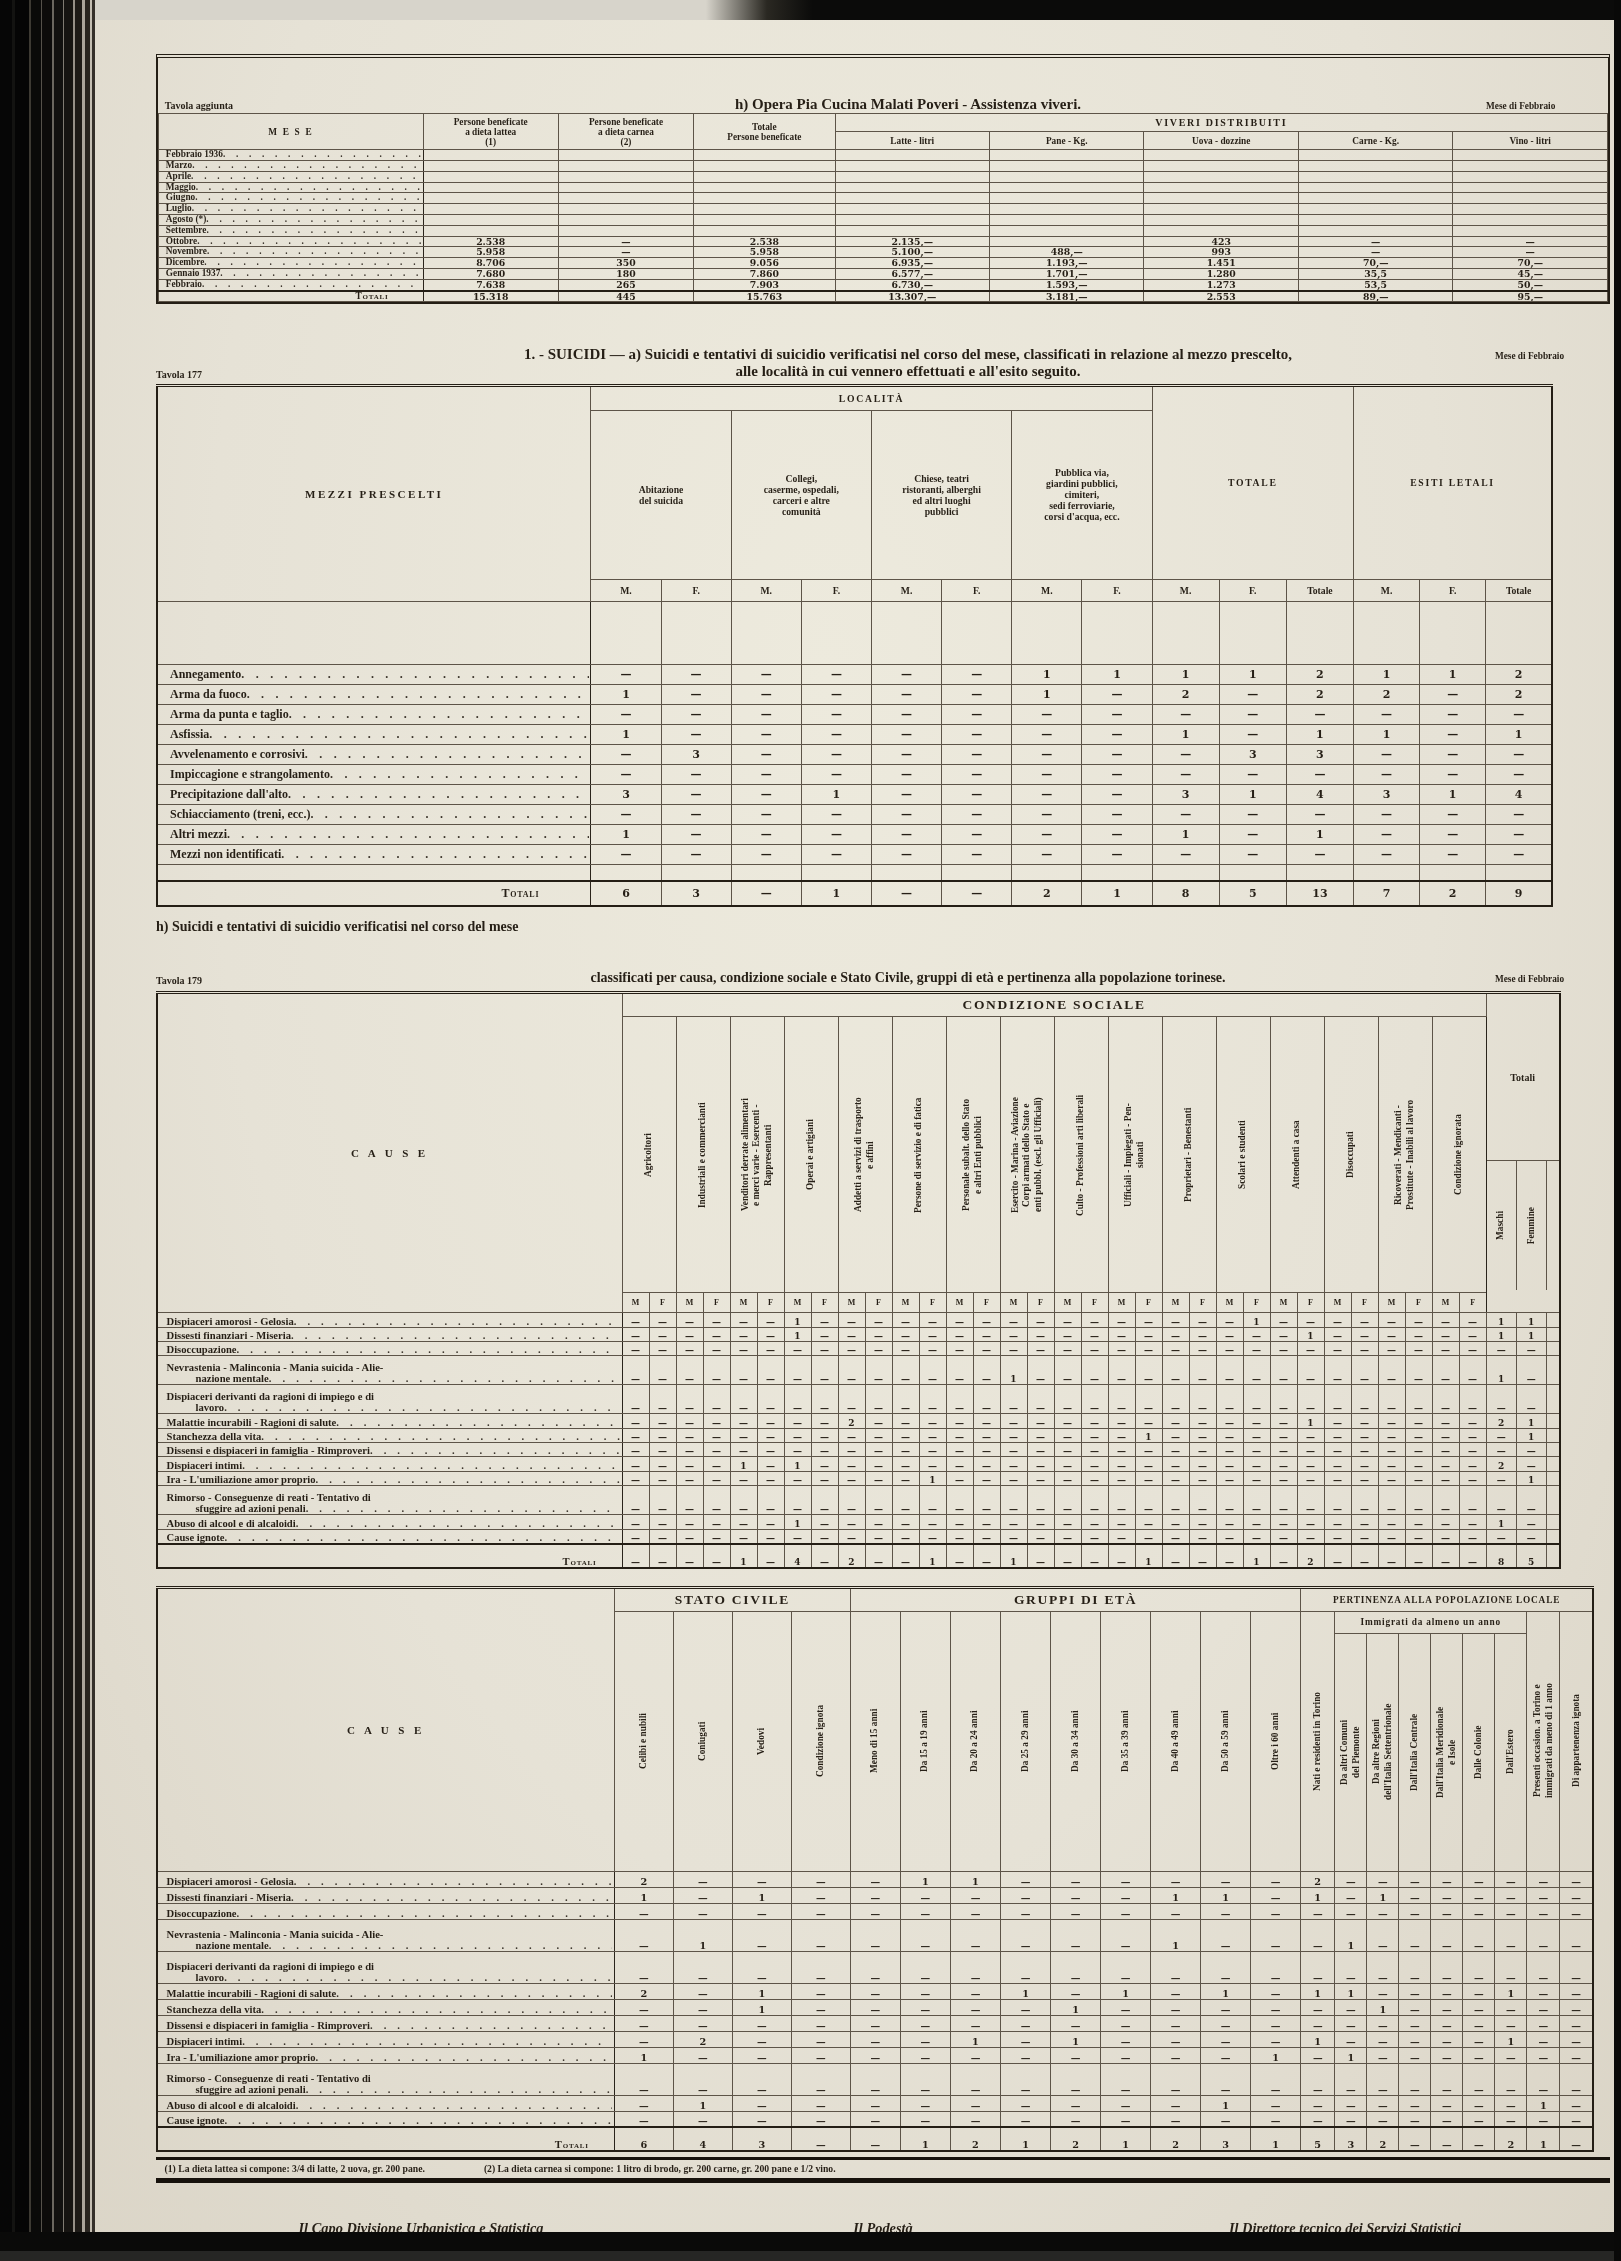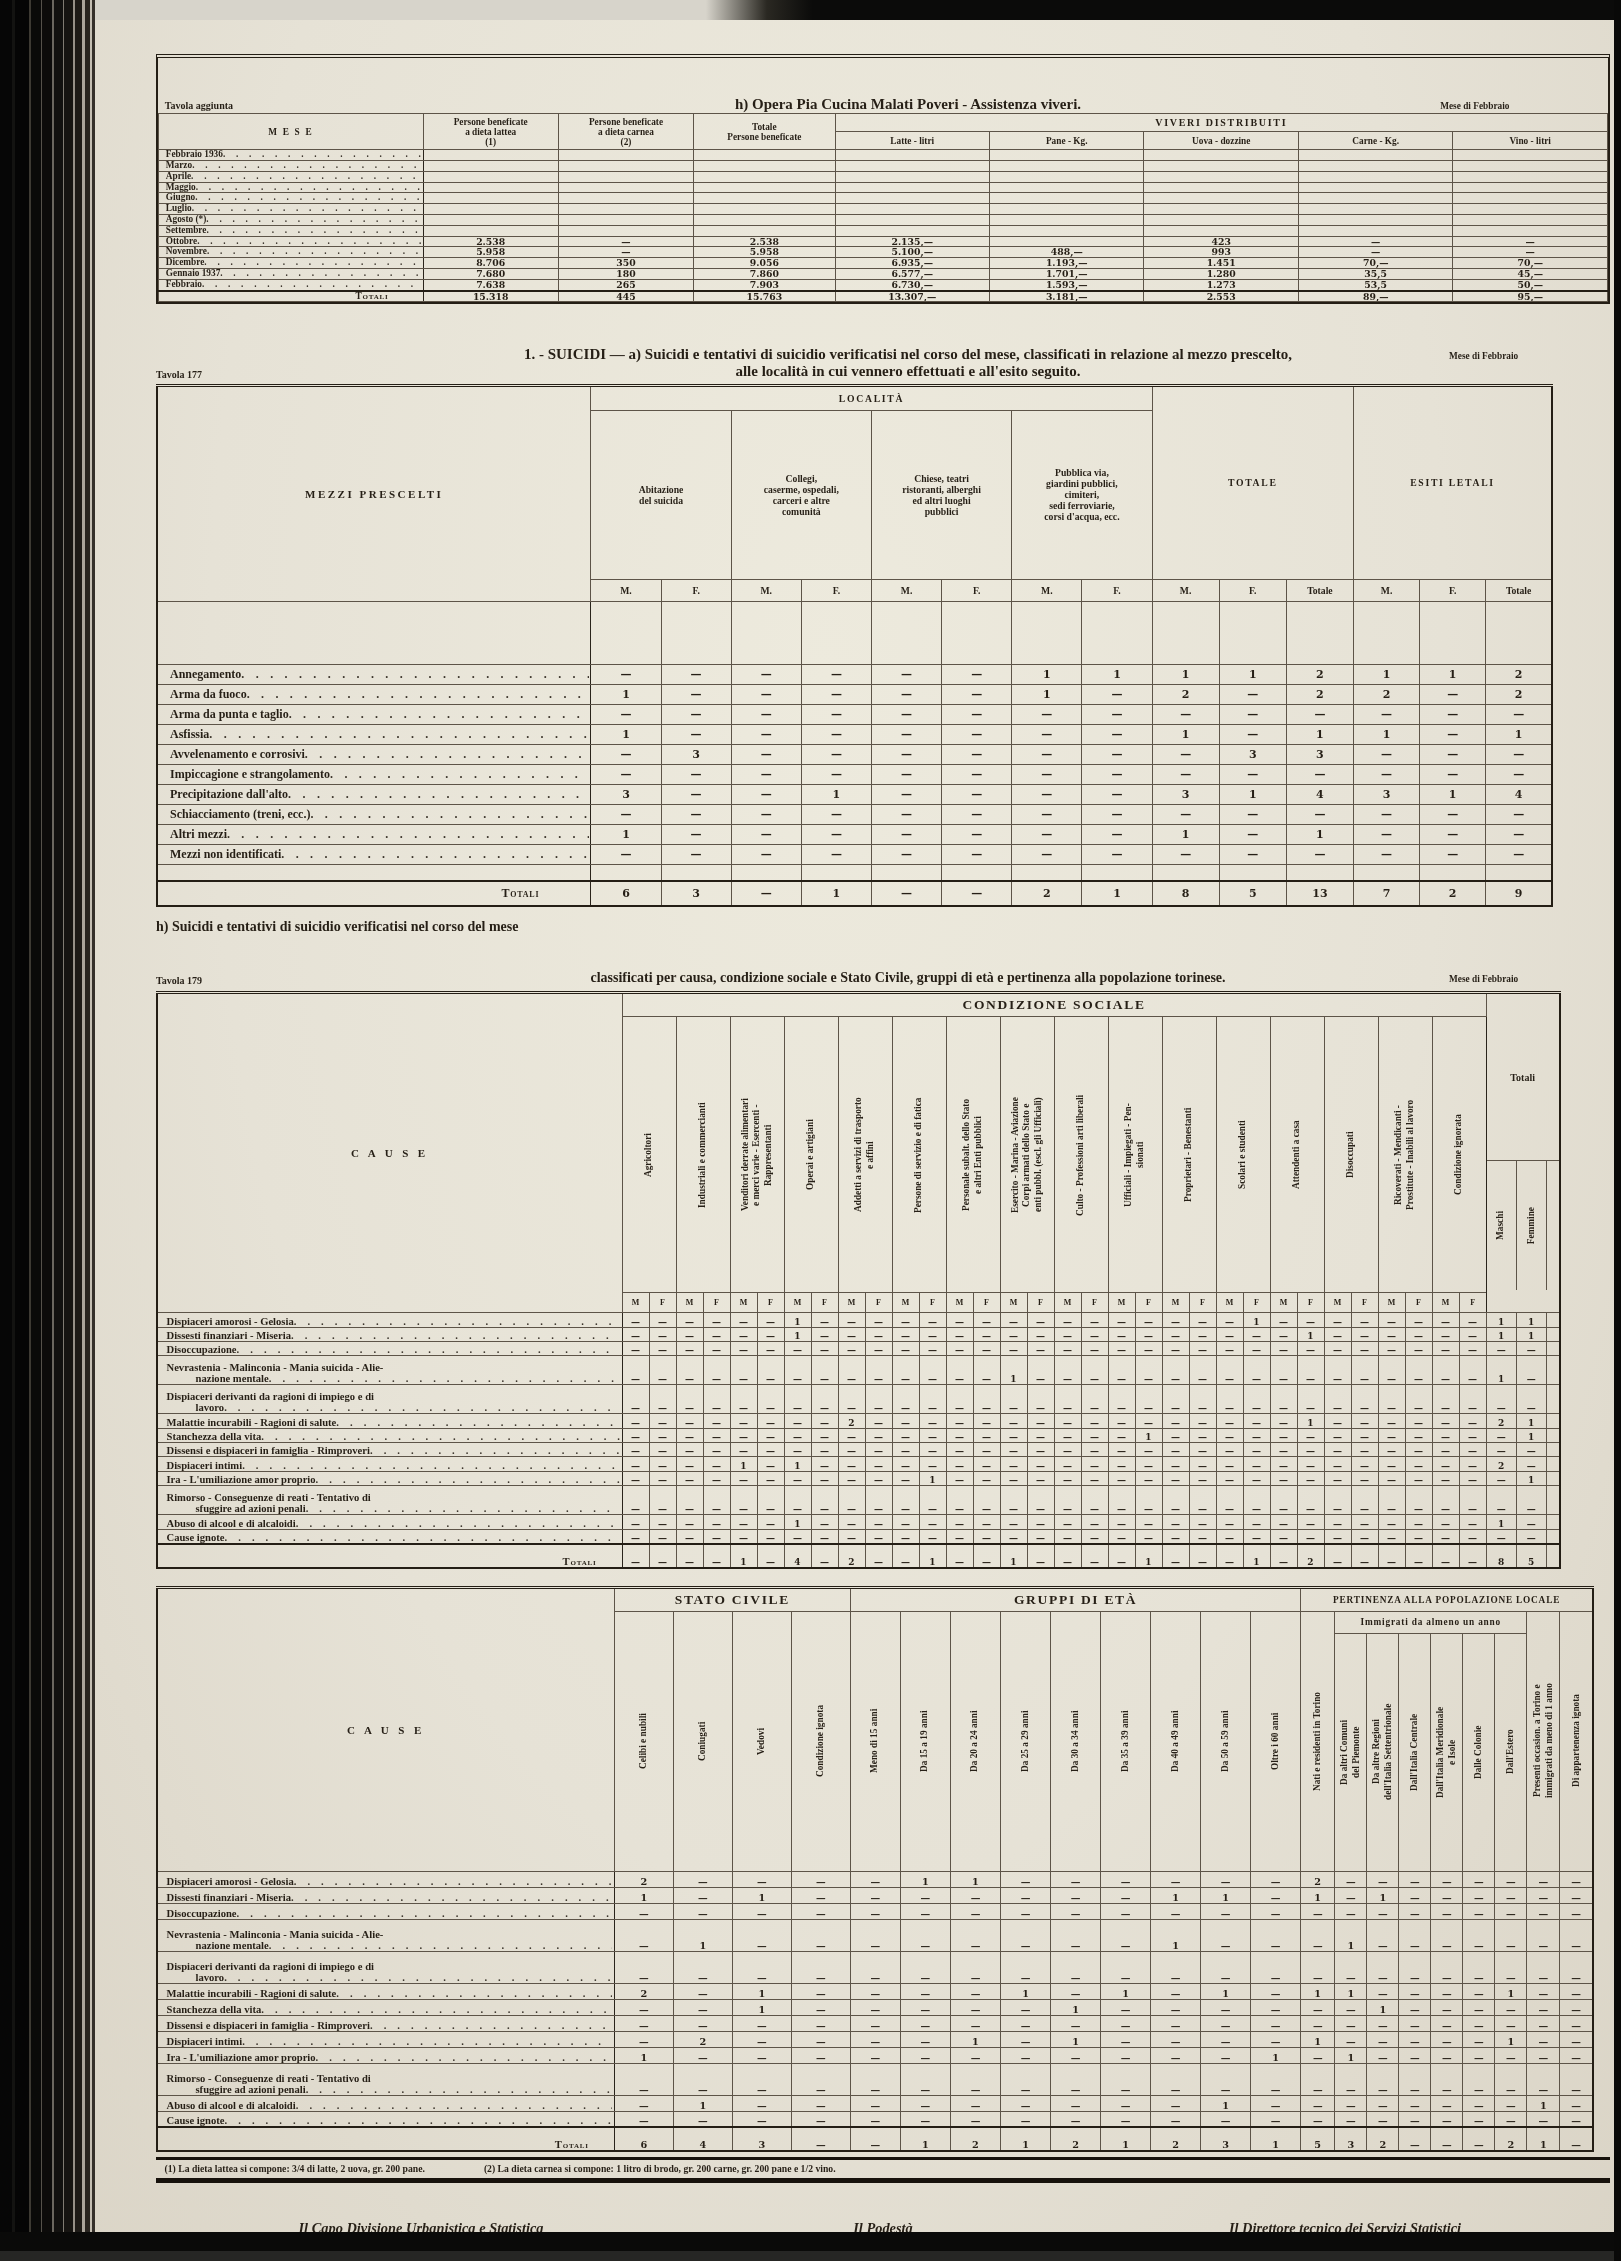--- a/index.html
+++ b/index.html
@@ -37,21 +37,21 @@
   .ltx{flex:0 0 auto;}
   .dots{flex:1 1 auto;overflow:hidden;letter-spacing:4.2px;color:#3a332a;}
   .gl{border-left:1.7px solid #2a241b;}
   tr.tot td{border-top:2.5px double #241e15;}
   .tot .num{font-size:10px;}
 
   
   .cap{display:flex;align-items:baseline;}
   .cap .left{width:211px;font:bold 10px "Liberation Serif",serif;}
   .cap .mid{flex:1;text-align:center;margin-top:35px;}
-  .cap .right{width:161px;text-align:left;font:bold 9.3px "Liberation Serif",serif;}
+  .cap .right{width:161px;text-align:center;font:bold 9.3px "Liberation Serif",serif;}
   .titleA{font:bold 15px "Liberation Serif",serif;}
   .title177{font:bold 15px "Liberation Serif",serif;}
   .title179{font:bold 14px "Liberation Serif",serif;}
 
   
   #boxA{border:2.1px solid #241e15;border-top:4.2px double #241e15;}
   #boxA .cap{padding:2.5px 6.8px 0.8px 6.8px;}
   #tblA{width:100%;}
   #tblA th{font:bold 9.3px "Liberation Serif",serif;text-align:center;}
   #tblA td{font-size:9.3px;height:9.8px;line-height:9.8px;}

